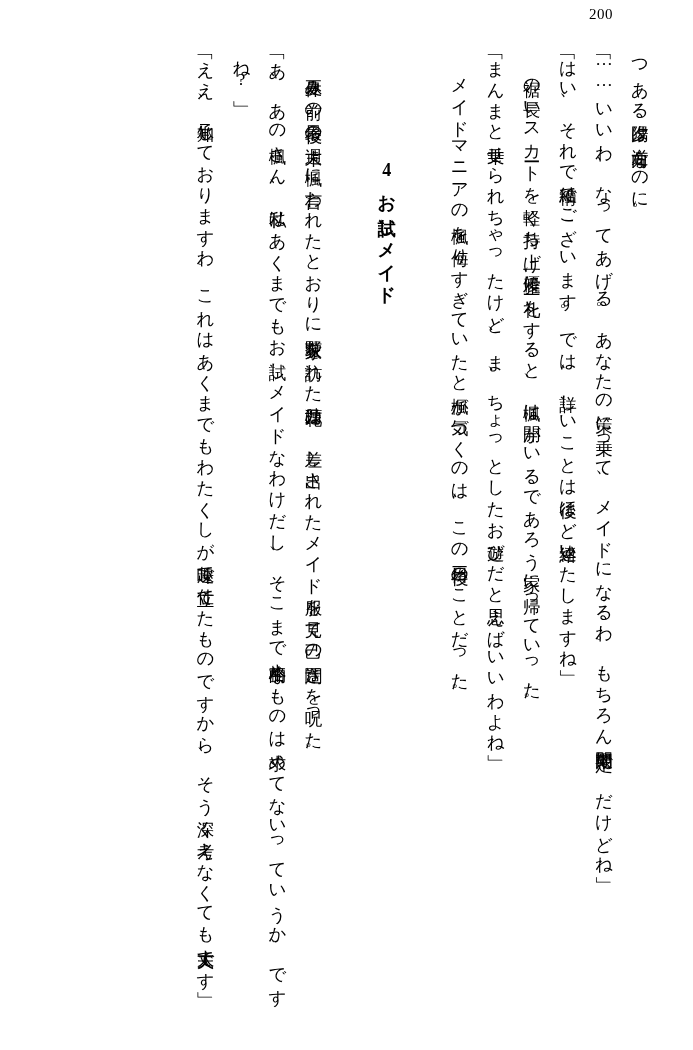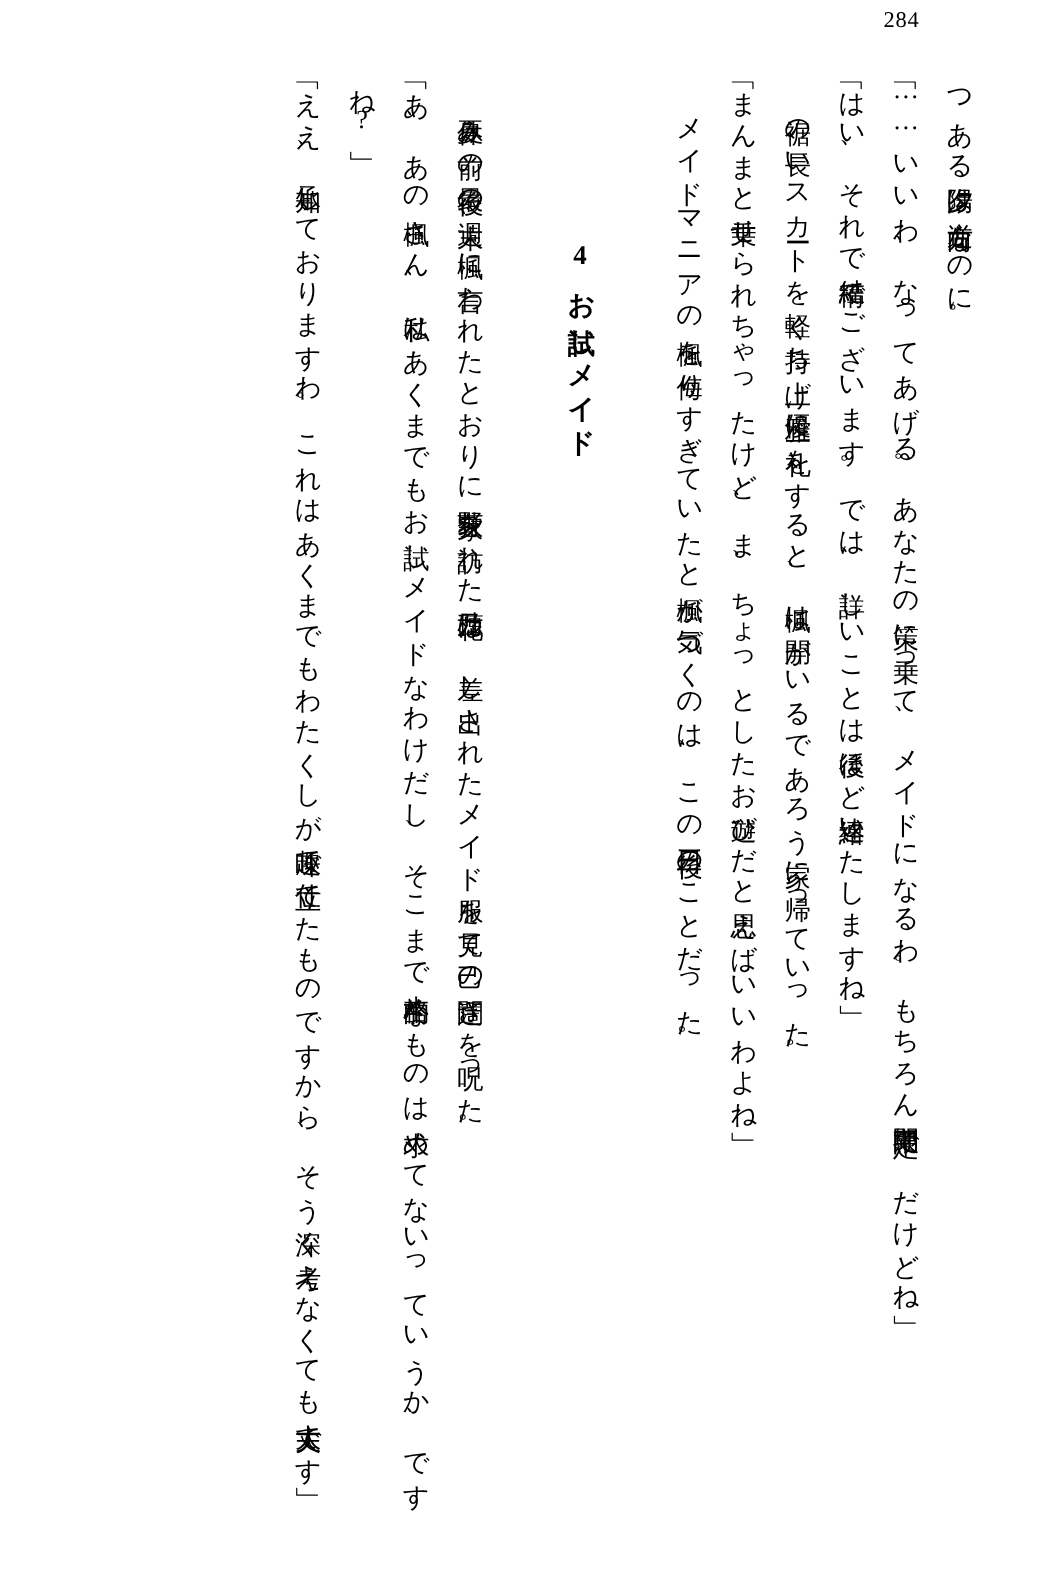--- a/index.html
+++ b/index.html
@@ -69,21 +69,21 @@
 
   
   .gap {
     display: inline-block;
     width: 1px;
   }
 </style>
 </head>
 <body>
 
-<div class="page-number">284</div>
+<div class="page-number">200</div>
 
 <div class="text-area">
 
   <p class="para noindent">つある夕陽は逆方向なのに。</p>
   <p class="para noindent">「……いいわ、なってあげる。あなたの策に乗って、メイドになるわ。もちろん期間限定で、だけどね」</p>
   <p class="para noindent">「はい、それで結構でございます。では、詳しいことは後ほど連絡いたしますね」</p>
   <p class="para">裾の長いスカートを軽く持ち上げ優雅に一礼をすると、楓は開がいるであろう家に帰っていった。</p>
   <p class="para noindent">「まんまと乗せられちゃったけど、ま、ちょっとしたお遊びだと思えばいいわよね」</p>
   <p class="para">メイドマニアの楓を侮りすぎていたと楓が気づくのは、この三日後のことだった。</p>
 

